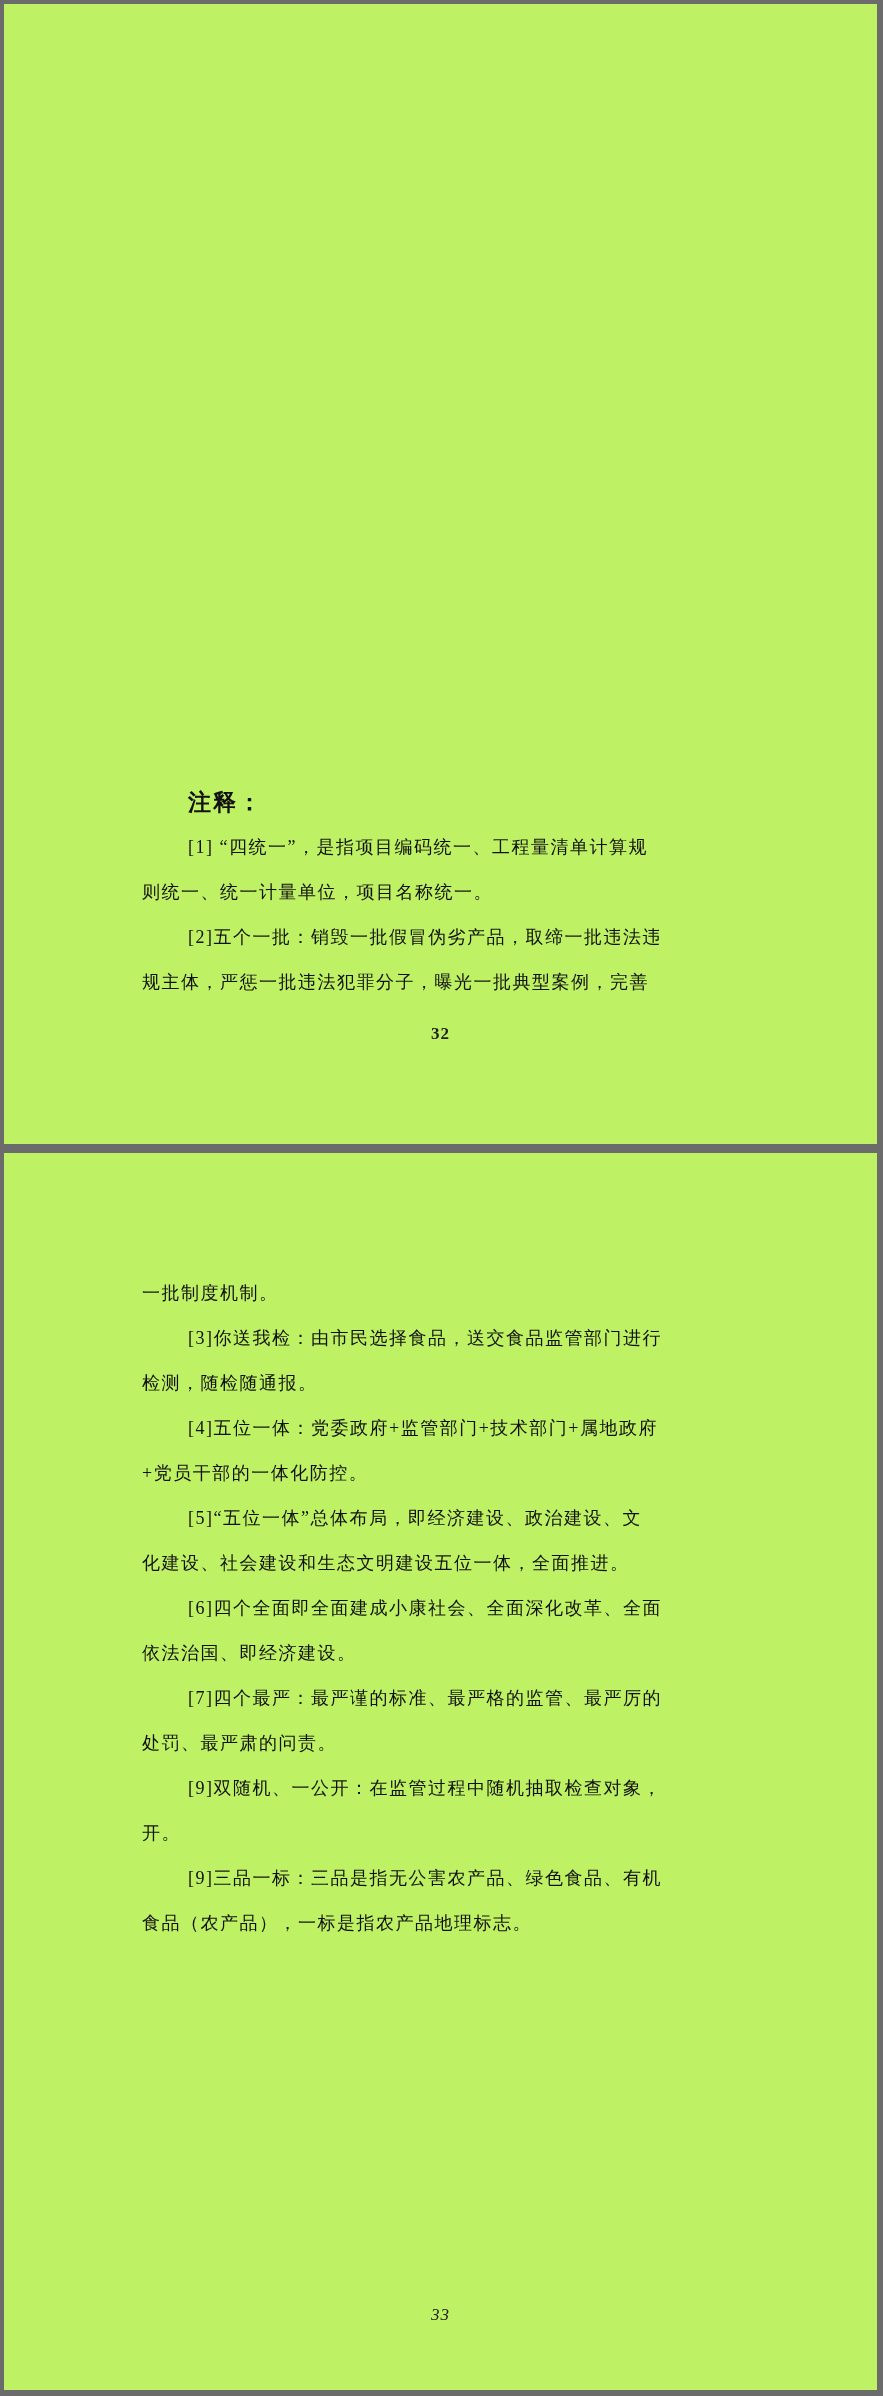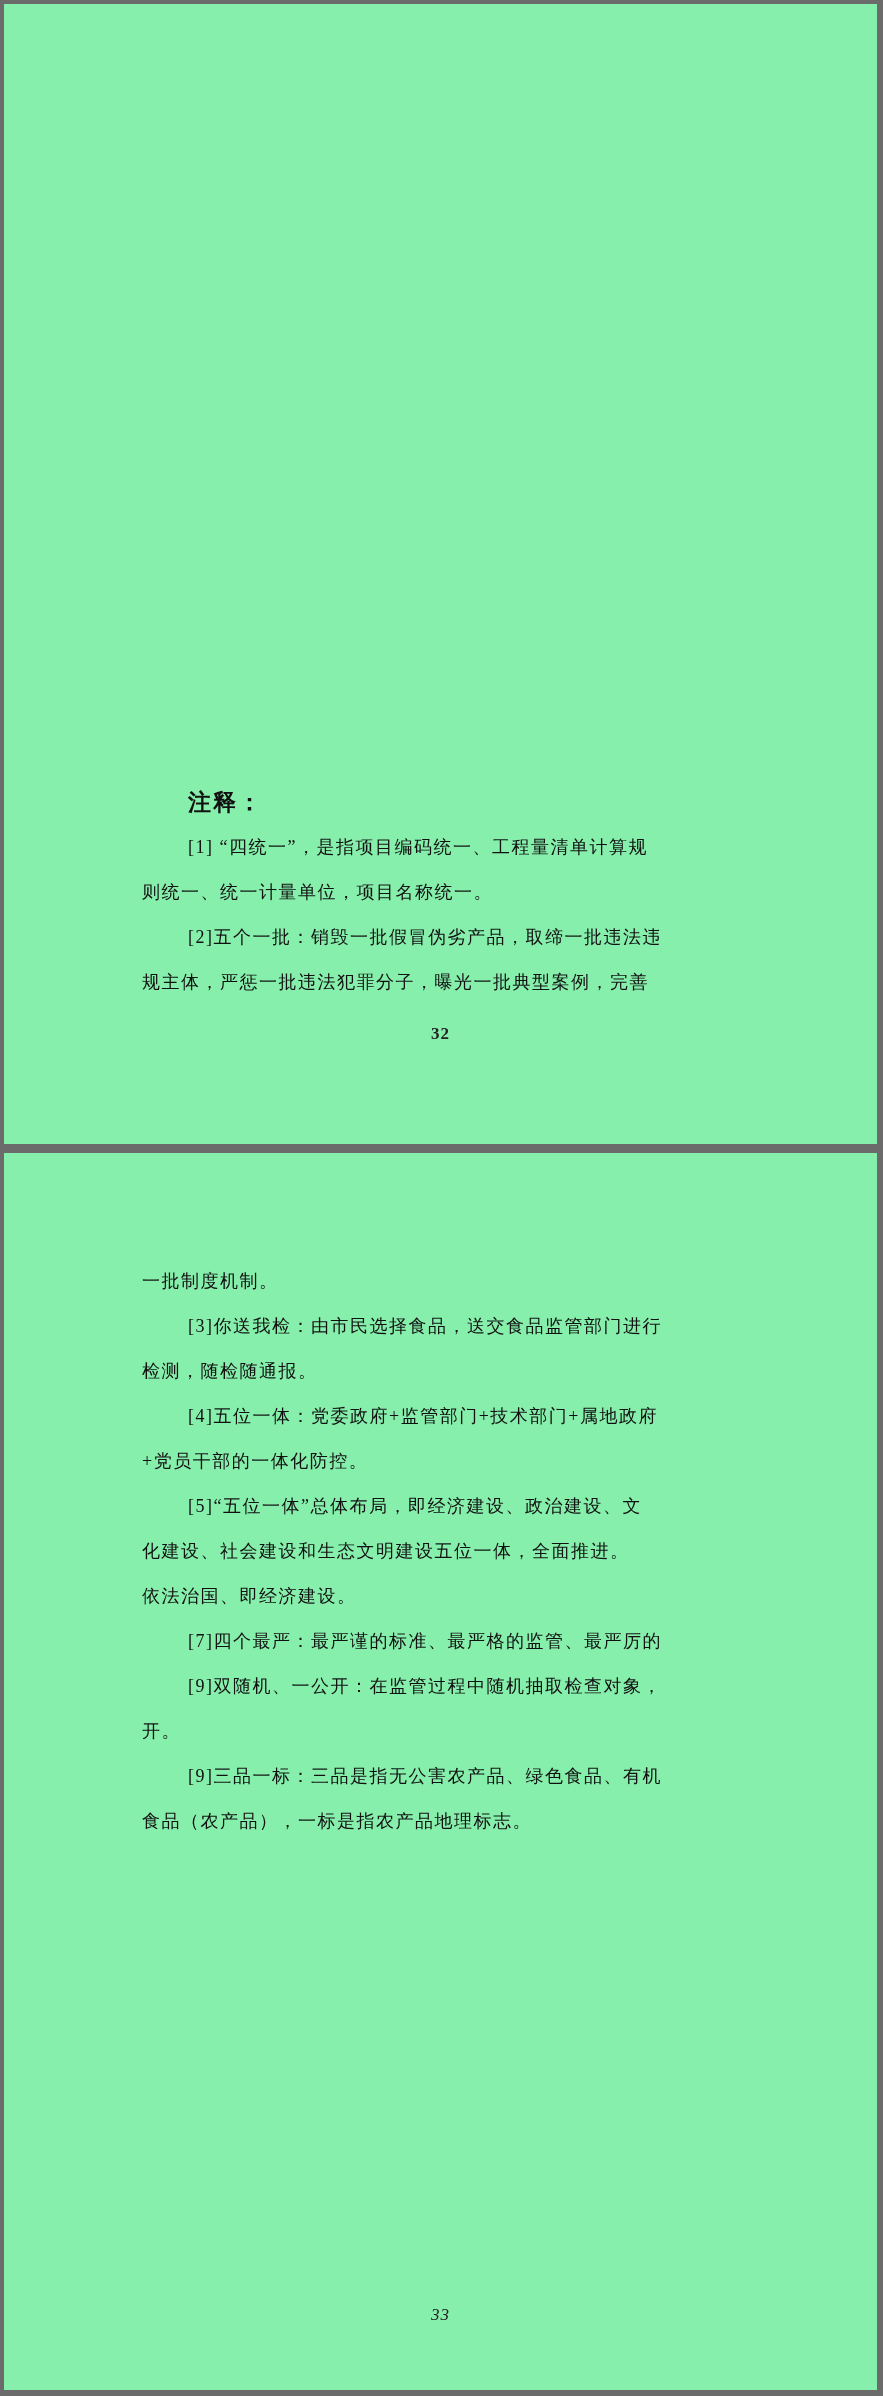--- a/index.html
+++ b/index.html
@@ -11,32 +11,32 @@
     height: 2396px;
     background: #6b6b6b;
     position: relative;
     overflow: hidden;
     font-family: "Liberation Serif", "DejaVu Serif", serif;
   }
   .page {
     position: absolute;
     left: 4px;
     width: 873px;
-    background: #86efac;
+    background: #bef264;
   }
   #page1 { top: 4px;    height: 1140px; }
   #page2 { top: 1153px; height: 1237px; }
 
   .textcol {
     position: absolute;
     left: 138px;
     width: 612px;
   }
   #page1 .textcol { top: 776px; }
-  #page2 .textcol { top: 106px; }
+  #page2 .textcol { top: 118px; }
 
   .line {
     height: 45px;
     line-height: 45px;
     font-size: 18px;
     letter-spacing: 1.5px;
     white-space: nowrap;
     color: #111111;
   }
   .indent { padding-left: 46px; }
@@ -73,21 +73,23 @@
 
 <section class="page" id="page2">
   <div class="textcol">
     <div class="line">一批制度机制。</div>
     <div class="line indent">[3]你送我检：由市民选择食品，送交食品监管部门进行</div>
     <div class="line">检测，随检随通报。</div>
     <div class="line indent">[4]五位一体：党委政府+监管部门+技术部门+属地政府</div>
     <div class="line">+党员干部的一体化防控。</div>
     <div class="line indent">[5]“五位一体”总体布局，即经济建设、政治建设、文</div>
     <div class="line">化建设、社会建设和生态文明建设五位一体，全面推进。</div>
+    <div class="line indent">[6]四个全面即全面建成小康社会、全面深化改革、全面</div>
     <div class="line">依法治国、即经济建设。</div>
     <div class="line indent">[7]四个最严：最严谨的标准、最严格的监管、最严厉的</div>
+    <div class="line">处罚、最严肃的问责。</div>
     <div class="line indent">[9]双随机、一公开：在监管过程中随机抽取检查对象，</div>
     <div class="line">开。</div>
     <div class="line indent">[9]三品一标：三品是指无公害农产品、绿色食品、有机</div>
     <div class="line">食品（农产品），一标是指农产品地理标志。</div>
   </div>
   <div class="pagenum">33</div>
 </section>
 
 </body></html>

